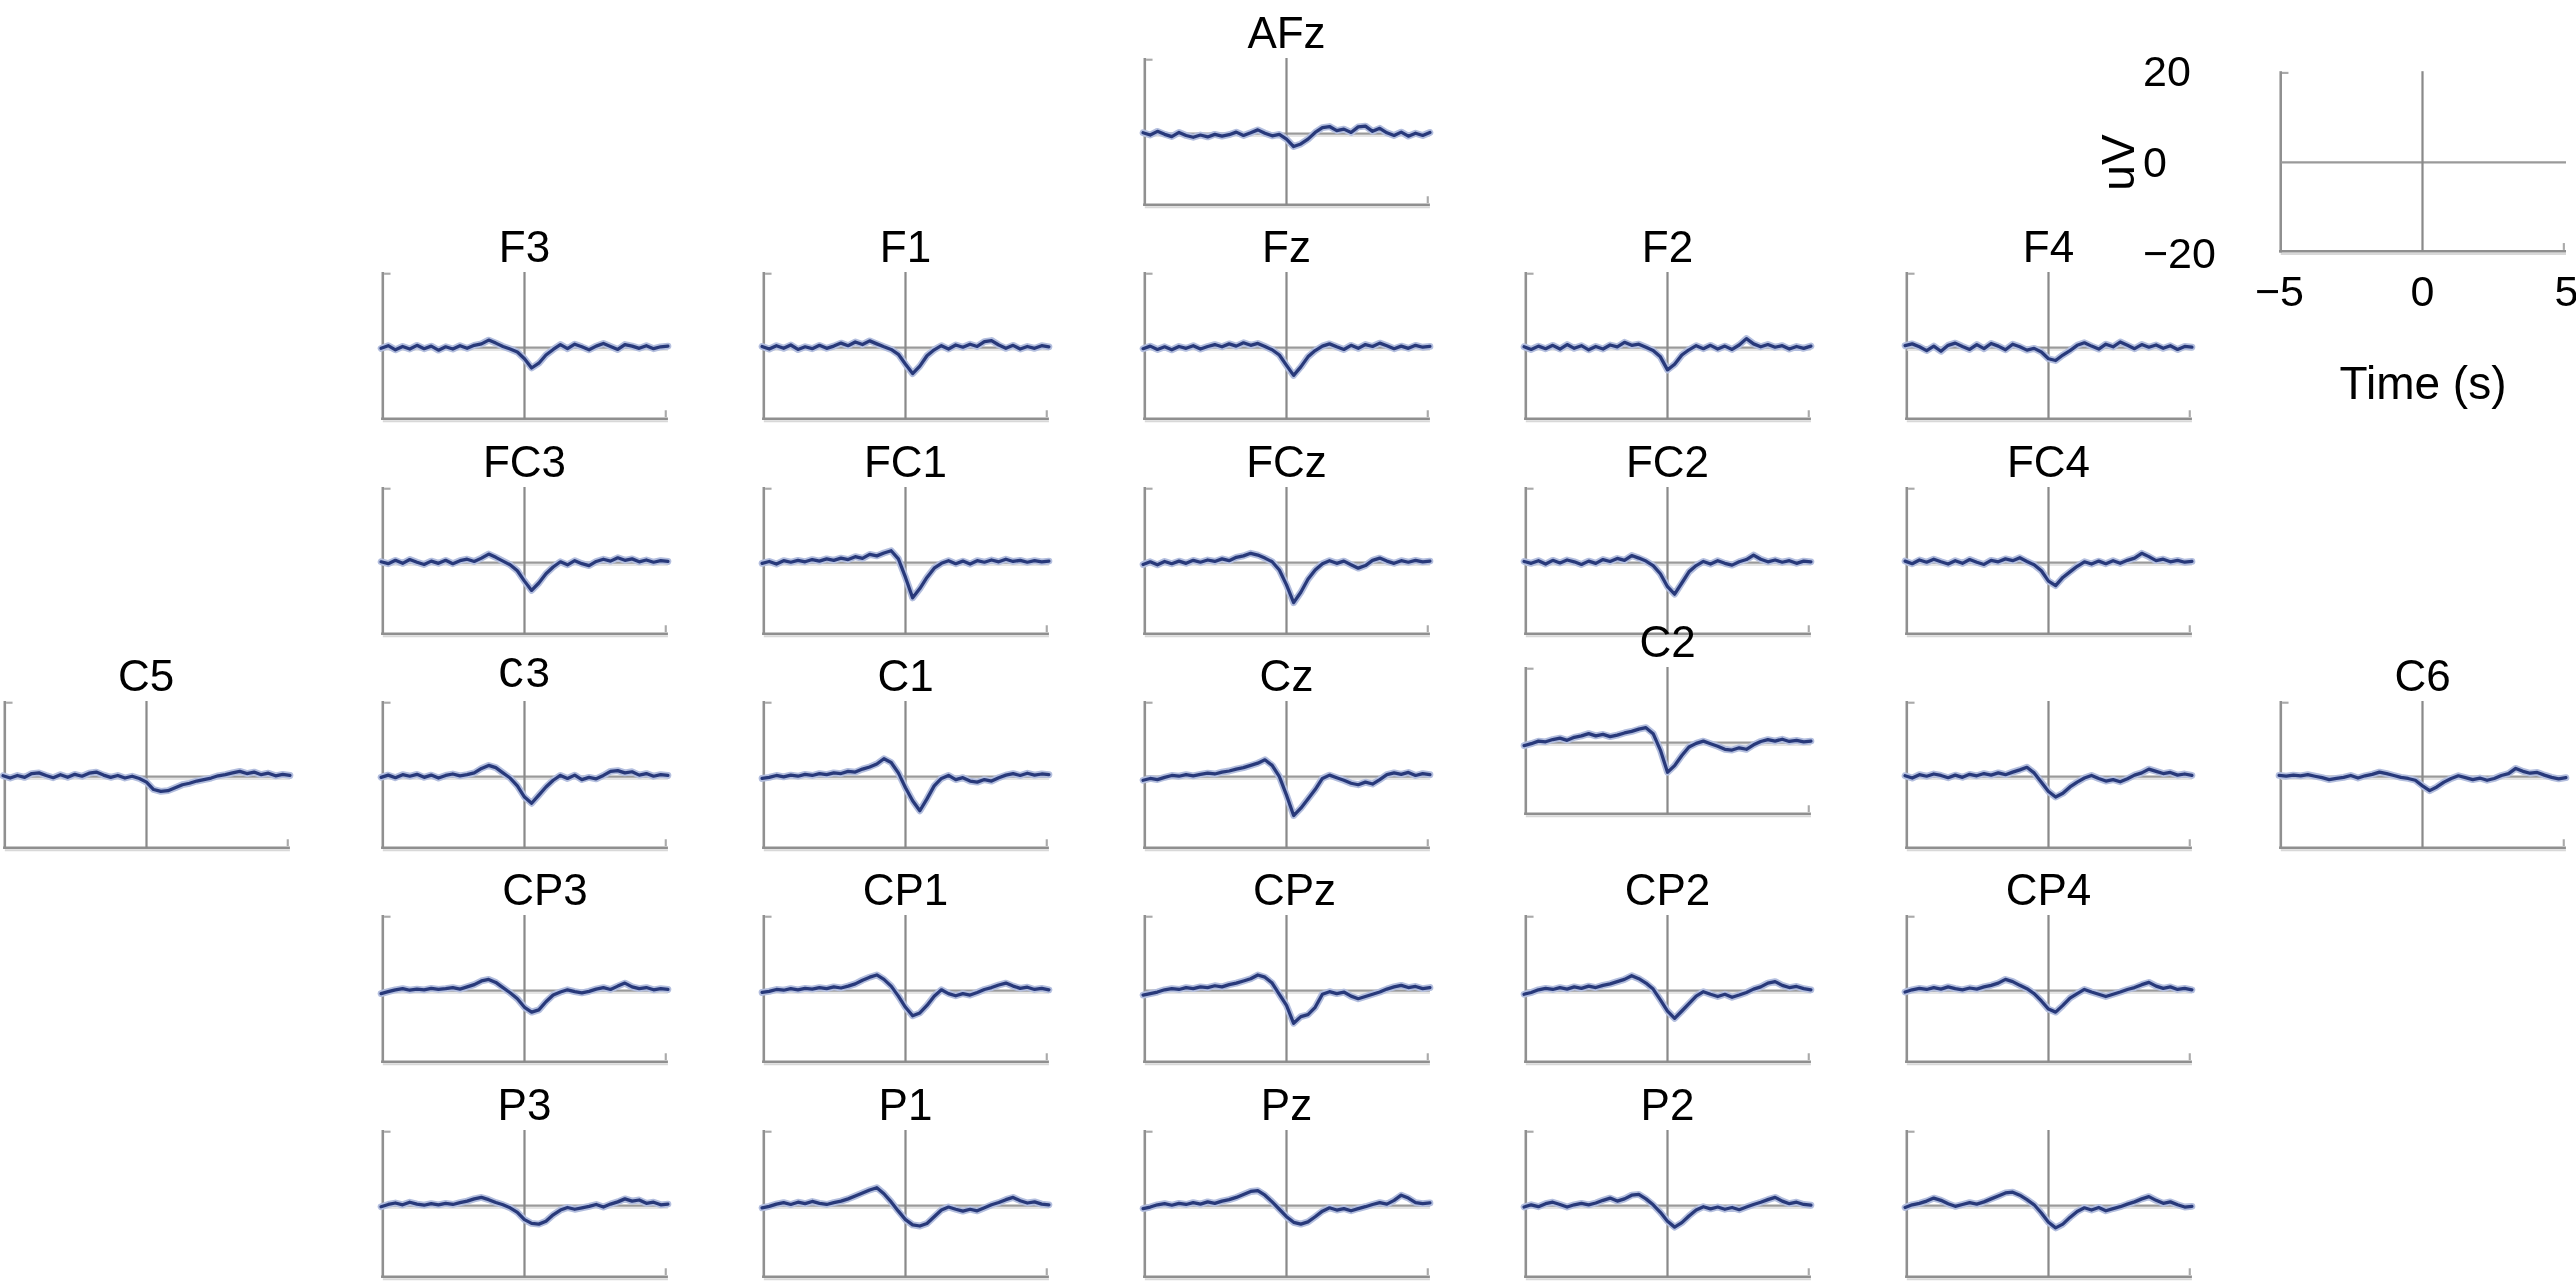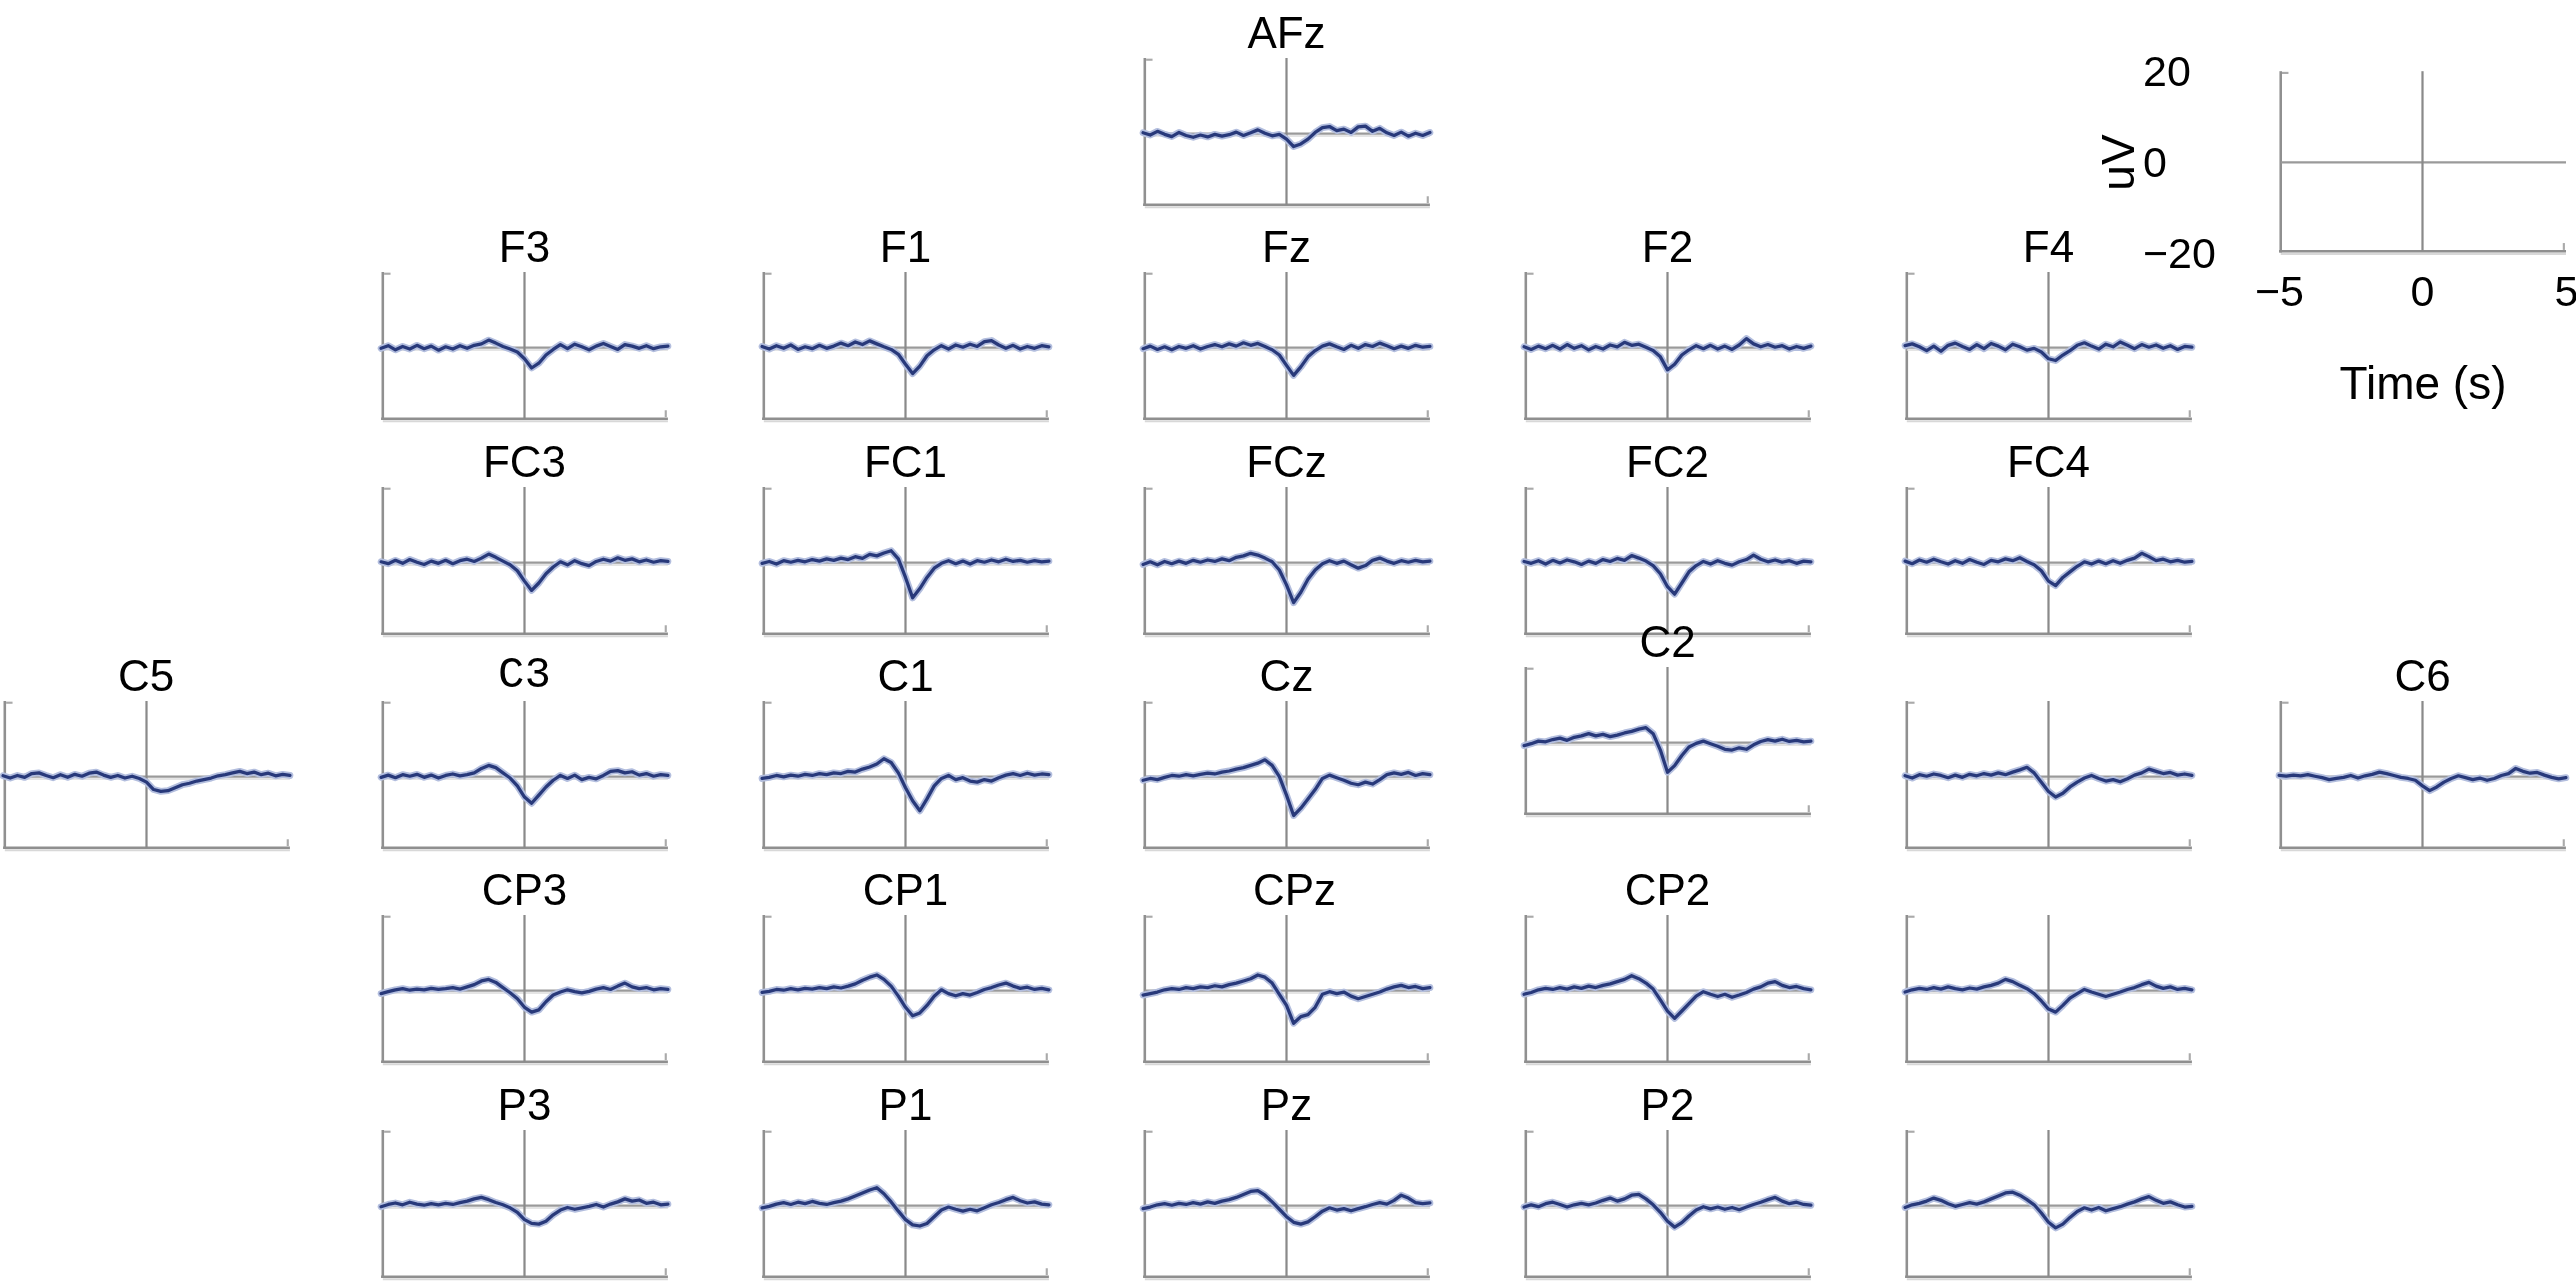--- a/index.html
+++ b/index.html
@@ -302,21 +302,21 @@
           <line x1="0" y1="170.8" x2="334" y2="170.8" stroke="#8f8f8f" stroke-width="3"></line>
           <line x1="2" y1="88" x2="334" y2="88" stroke="#9a9a9a" stroke-width="2.6"></line>
           <line x1="2" y1="90.8" x2="334" y2="90.8" stroke="#dcdcdc" stroke-width="1.8"></line>
           <line x1="167" y1="0" x2="167" y2="171" stroke="#8a8a8a" stroke-width="2.6"></line>
           <line x1="3.5" y1="2" x2="11" y2="2" stroke="#aaaaaa" stroke-width="2.5"></line>
           <line x1="331.5" y1="169" x2="331.5" y2="161" stroke="#aaaaaa" stroke-width="2.5"></line>
           <polyline points="0.0,86.7 8.3,87.6 16.7,86.3 25.1,87.1 33.4,85.8 41.8,87.6 50.1,89.3 58.4,91.5 66.8,90.2 75.2,88.9 83.5,86.7 91.9,89.7 100.2,87.1 108.5,85.4 116.9,82.8 125.3,84.5 133.6,86.7 141.9,88.9 150.3,90.2 158.7,92.3 167.0,98.8 175.3,104.4 183.7,100.1 192.0,94.5 200.4,90.2 208.8,87.1 217.1,89.3 225.5,91.5 233.8,89.7 242.2,92.3 250.5,90.2 258.9,86.7 267.2,84.5 275.6,78.5 283.9,81.9 292.3,84.1 300.6,83.2 308.9,86.3 317.3,88.9 325.6,90.6 334.0,89.3" fill="none" stroke="#b3bede" stroke-width="8" stroke-linejoin="round" stroke-linecap="round"></polyline>
           <polyline points="0.0,86.7 8.3,87.6 16.7,86.3 25.1,87.1 33.4,85.8 41.8,87.6 50.1,89.3 58.4,91.5 66.8,90.2 75.2,88.9 83.5,86.7 91.9,89.7 100.2,87.1 108.5,85.4 116.9,82.8 125.3,84.5 133.6,86.7 141.9,88.9 150.3,90.2 158.7,92.3 167.0,98.8 175.3,104.4 183.7,100.1 192.0,94.5 200.4,90.2 208.8,87.1 217.1,89.3 225.5,91.5 233.8,89.7 242.2,92.3 250.5,90.2 258.9,86.7 267.2,84.5 275.6,78.5 283.9,81.9 292.3,84.1 300.6,83.2 308.9,86.3 317.3,88.9 325.6,90.6 334.0,89.3" fill="none" stroke="#28397a" stroke-width="3.8" stroke-linejoin="round" stroke-linecap="round"></polyline>
         </svg>
       </div>
-      <div class="plot" style="left: 381px; top: 915px;">
+      <div class="plot" style="left: 381px; top: 915px; padding-left: 41px;">
         <div class="lbl">CP3</div>
         <svg width="287" height="152" viewBox="0 0 334 177">
           <line x1="2" y1="173.8" x2="334" y2="173.8" stroke="#d8d8d8" stroke-width="2.5"></line>
           <line x1="2" y1="0" x2="2" y2="172" stroke="#909090" stroke-width="3"></line>
           <line x1="0" y1="170.8" x2="334" y2="170.8" stroke="#8f8f8f" stroke-width="3"></line>
           <line x1="2" y1="88" x2="334" y2="88" stroke="#9a9a9a" stroke-width="2.6"></line>
           <line x1="2" y1="90.8" x2="334" y2="90.8" stroke="#dcdcdc" stroke-width="1.8"></line>
           <line x1="167" y1="0" x2="167" y2="171" stroke="#8a8a8a" stroke-width="2.6"></line>
           <line x1="3.5" y1="2" x2="11" y2="2" stroke="#aaaaaa" stroke-width="2.5"></line>
           <line x1="331.5" y1="169" x2="331.5" y2="161" stroke="#aaaaaa" stroke-width="2.5"></line>
@@ -363,20 +363,21 @@
           <line x1="2" y1="88" x2="334" y2="88" stroke="#9a9a9a" stroke-width="2.6"></line>
           <line x1="2" y1="90.8" x2="334" y2="90.8" stroke="#dcdcdc" stroke-width="1.8"></line>
           <line x1="167" y1="0" x2="167" y2="171" stroke="#8a8a8a" stroke-width="2.6"></line>
           <line x1="3.5" y1="2" x2="11" y2="2" stroke="#aaaaaa" stroke-width="2.5"></line>
           <line x1="331.5" y1="169" x2="331.5" y2="161" stroke="#aaaaaa" stroke-width="2.5"></line>
           <polyline points="0.0,92.3 8.3,90.2 16.7,87.1 25.1,85.4 33.4,86.7 41.8,84.5 50.1,86.3 58.4,83.7 66.8,85.4 75.2,82.8 83.5,84.5 91.9,81.9 100.2,80.2 108.5,77.6 116.9,75.0 125.3,70.7 133.6,74.2 141.9,79.3 150.3,86.3 158.7,98.8 167.0,111.8 175.3,120.4 183.7,111.8 192.0,103.1 200.4,94.5 208.8,89.3 217.1,92.3 225.5,94.9 233.8,92.3 242.2,95.8 250.5,93.2 258.9,90.2 267.2,86.3 275.6,83.7 283.9,79.3 292.3,77.6 300.6,81.9 308.9,84.5 317.3,83.2 325.6,85.8 334.0,87.1" fill="none" stroke="#b3bede" stroke-width="8" stroke-linejoin="round" stroke-linecap="round"></polyline>
           <polyline points="0.0,92.3 8.3,90.2 16.7,87.1 25.1,85.4 33.4,86.7 41.8,84.5 50.1,86.3 58.4,83.7 66.8,85.4 75.2,82.8 83.5,84.5 91.9,81.9 100.2,80.2 108.5,77.6 116.9,75.0 125.3,70.7 133.6,74.2 141.9,79.3 150.3,86.3 158.7,98.8 167.0,111.8 175.3,120.4 183.7,111.8 192.0,103.1 200.4,94.5 208.8,89.3 217.1,92.3 225.5,94.9 233.8,92.3 242.2,95.8 250.5,93.2 258.9,90.2 267.2,86.3 275.6,83.7 283.9,79.3 292.3,77.6 300.6,81.9 308.9,84.5 317.3,83.2 325.6,85.8 334.0,87.1" fill="none" stroke="#28397a" stroke-width="3.8" stroke-linejoin="round" stroke-linecap="round"></polyline>
         </svg>
       </div>
       <div class="plot" style="left: 1905px; top: 915px;">
+        <div class="lbl">CP4</div>
         <svg width="287" height="152" viewBox="0 0 334 177">
           <line x1="2" y1="173.8" x2="334" y2="173.8" stroke="#d8d8d8" stroke-width="2.5"></line>
           <line x1="2" y1="0" x2="2" y2="172" stroke="#909090" stroke-width="3"></line>
           <line x1="0" y1="170.8" x2="334" y2="170.8" stroke="#8f8f8f" stroke-width="3"></line>
           <line x1="2" y1="88" x2="334" y2="88" stroke="#9a9a9a" stroke-width="2.6"></line>
           <line x1="2" y1="90.8" x2="334" y2="90.8" stroke="#dcdcdc" stroke-width="1.8"></line>
           <line x1="167" y1="0" x2="167" y2="171" stroke="#8a8a8a" stroke-width="2.6"></line>
           <line x1="3.5" y1="2" x2="11" y2="2" stroke="#aaaaaa" stroke-width="2.5"></line>
           <line x1="331.5" y1="169" x2="331.5" y2="161" stroke="#aaaaaa" stroke-width="2.5"></line>
           <polyline points="0.0,89.7 8.3,87.1 16.7,85.4 25.1,86.7 33.4,84.5 41.8,86.3 50.1,83.7 58.4,85.8 66.8,87.1 75.2,85.0 83.5,86.3 91.9,83.7 100.2,81.9 108.5,79.3 116.9,75.0 125.3,77.6 133.6,81.9 141.9,85.8 150.3,91.5 158.7,100.1 167.0,109.6 175.3,113.1 183.7,105.3 192.0,96.7 200.4,91.5 208.8,86.7 217.1,89.7 225.5,92.3 233.8,94.9 242.2,92.3 250.5,89.7 258.9,86.7 267.2,84.5 275.6,81.1 283.9,78.5 292.3,82.8 300.6,85.4 308.9,83.7 317.3,86.7 325.6,85.4 334.0,87.1" fill="none" stroke="#b3bede" stroke-width="8" stroke-linejoin="round" stroke-linecap="round"></polyline>

